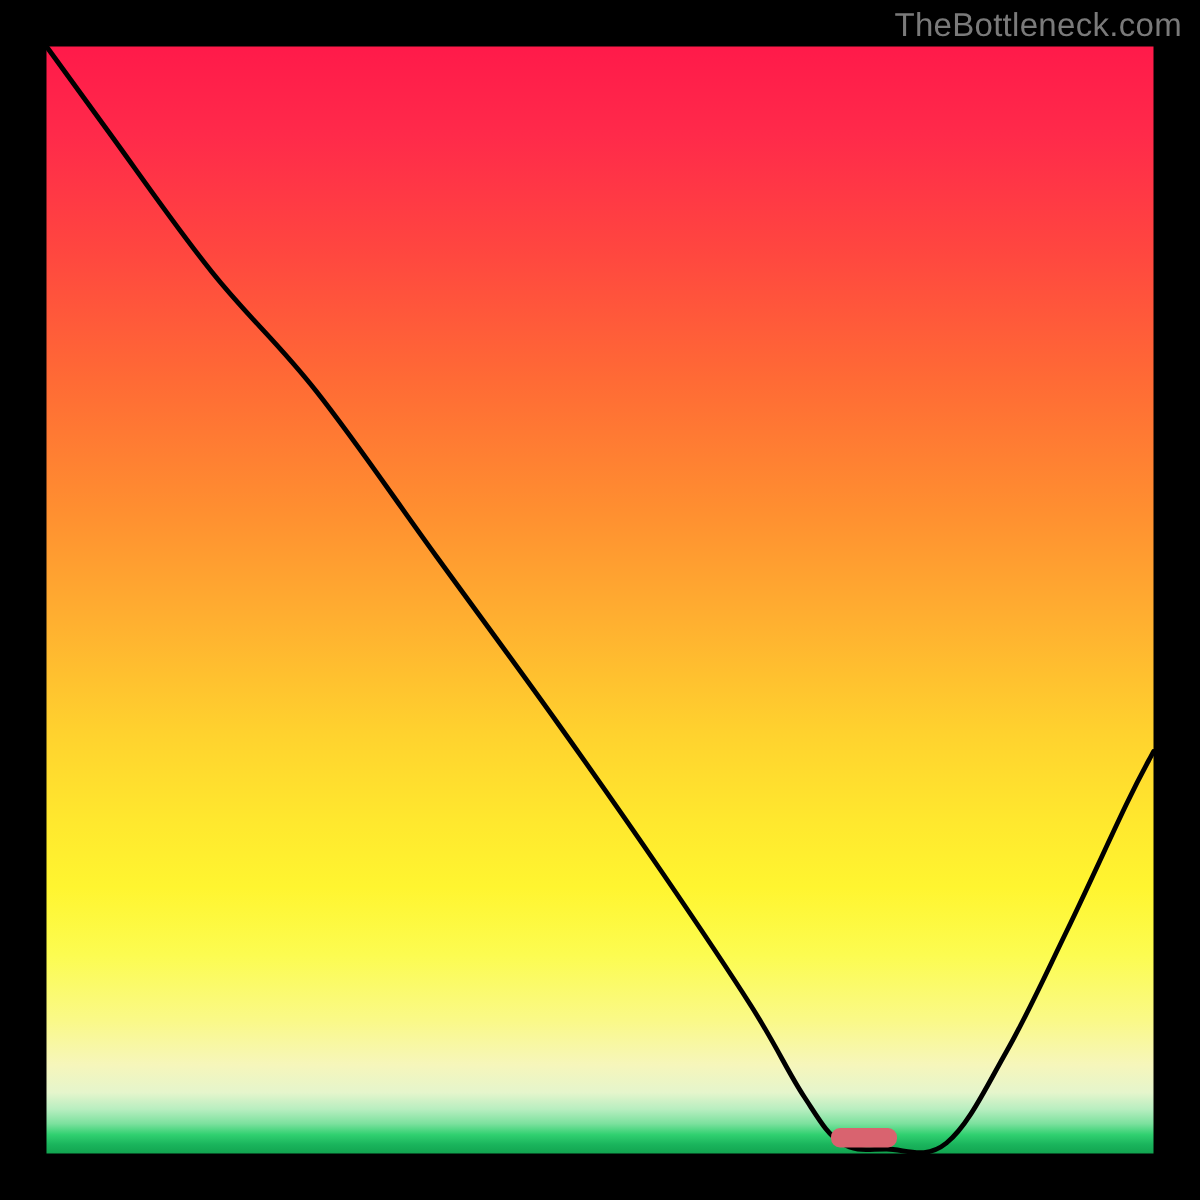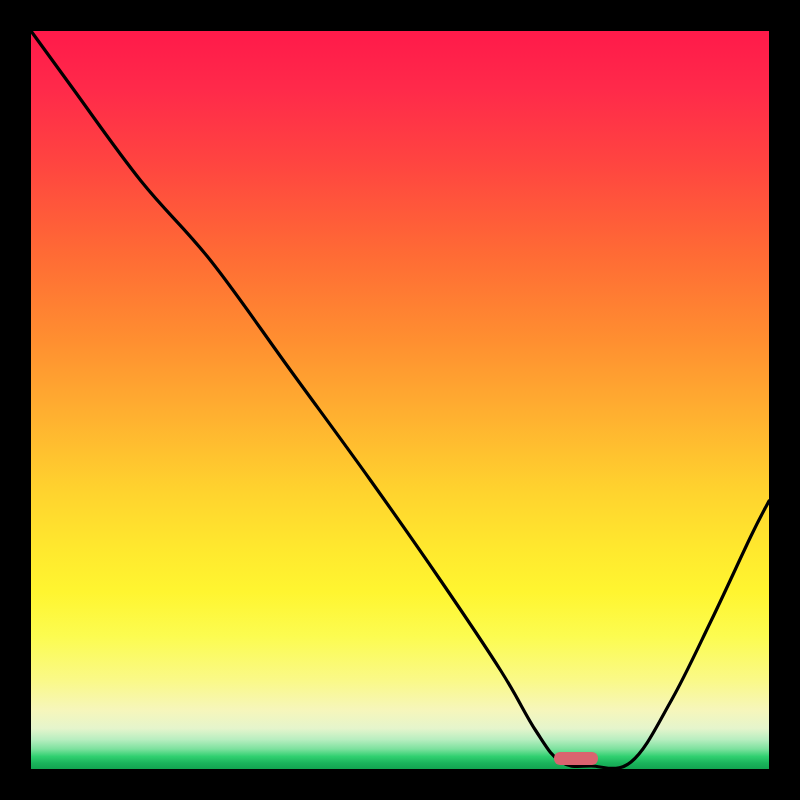--- a/index.html
+++ b/index.html
@@ -75,13 +75,14 @@
 
 <div class="frame">
   <div class="plot"></div>
 
   <svg class="curve" viewBox="0 0 738 738" preserveAspectRatio="none">
     <path id="curve-path" fill="none" stroke="#000" stroke-width="3.2" stroke-linecap="round" stroke-linejoin="round" d="M 0 0 C 7.2 9.9, 20.2 28.0, 40 55 C 59.8 82.0, 84.8 118.5, 110 150 C 135.2 181.5, 153.0 195.8, 180 230 C 207.0 264.2, 231.2 300.4, 260 340 C 288.8 379.6, 313.0 412.2, 340 450 C 367.0 487.8, 386.6 515.8, 410 550 C 433.4 584.2, 452.9 613.0, 470 640 C 487.1 667.0, 494.2 683.6, 505 700 C 515.8 716.4, 520.1 724.7, 530 731 C 539.9 737.3, 547.4 735.0, 560 735 C 572.6 735.0, 585.6 742.7, 600 731 C 614.4 719.3, 625.6 695.4, 640 670 C 654.4 644.6, 665.6 619.7, 680 590 C 694.4 560.3, 709.6 526.6, 720 505 C 730.4 483.4, 734.8 476.3, 738 470"></path>
   </svg>
 
   <div class="marker" id="marker" style="left: 554px; top: 751.5px; width: 44px; height: 13px; background: rgb(217, 99, 111);"></div>
 
+  <div class="watermark">TheBottleneck.com</div>
 </div>
 
 </body></html>

